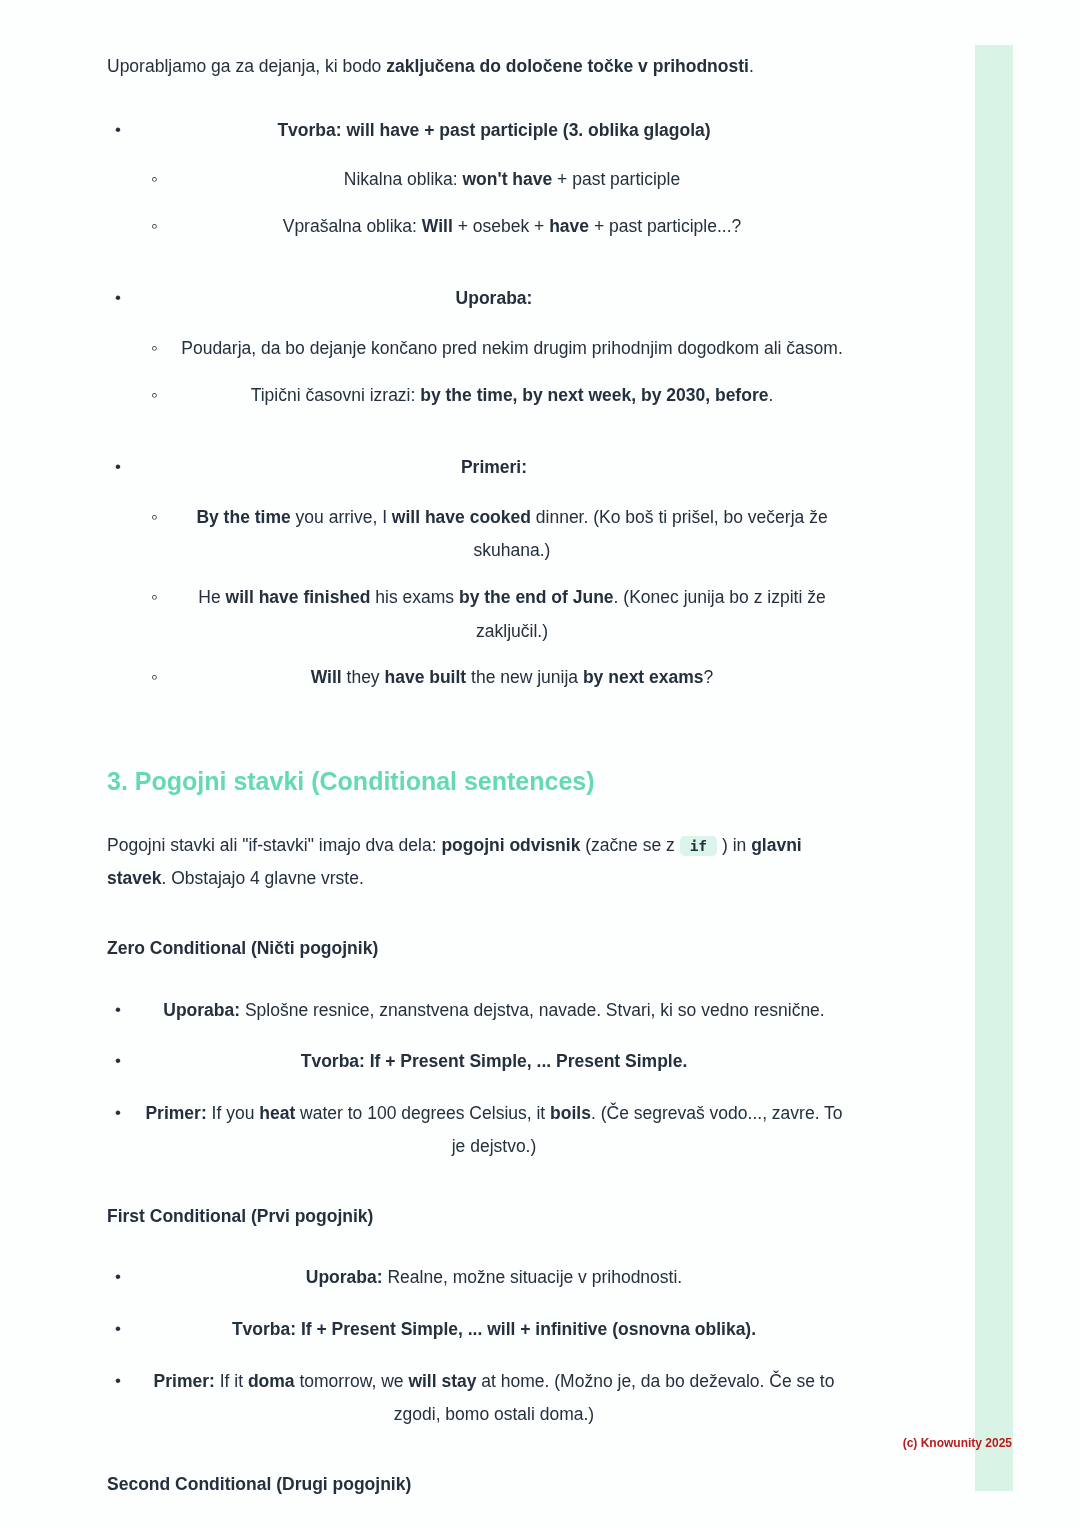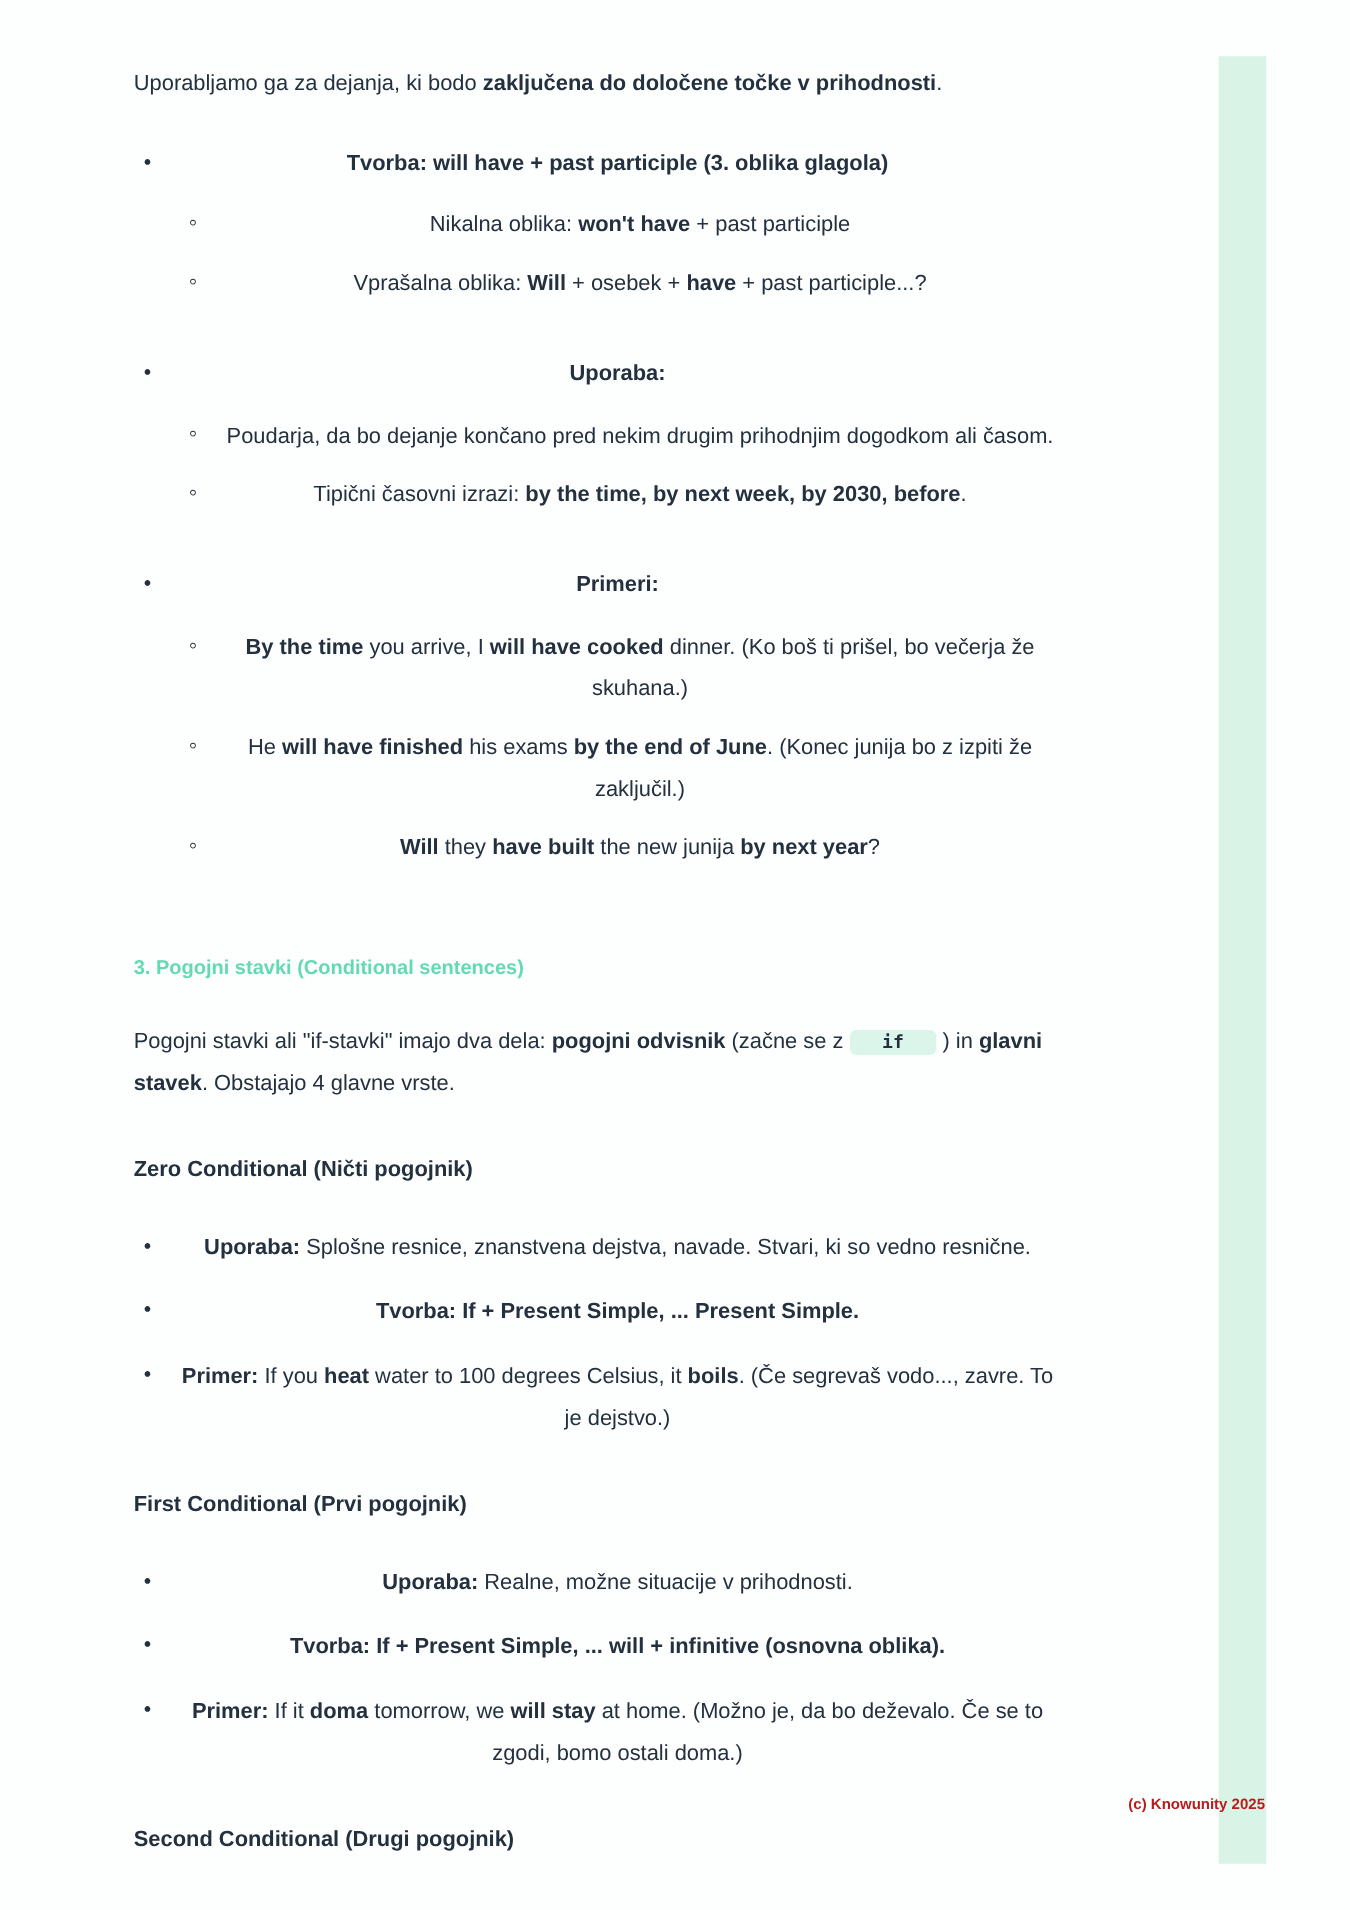--- a/index.html
+++ b/index.html
@@ -21,21 +21,21 @@
     position: absolute;
     left: 107px; top: 50px;
     width: 742px;
     font-size: 17.5px;
     line-height: 1.92;
   }
   .para { margin: 0 0 30px 0; }
   .para.justify { text-align: justify; }
   .section-heading {
     color: #64d9b4;
-    font-size: 16px;
+    font-size: 25px;
     font-weight: 600;
     margin: 48px 0 30px 0;
     line-height: 1.4;
   }
   .subheading { font-weight: 700; margin: 36px 0 28px 0; }
   ul.bullets { list-style: none; margin: 0 0 34px 0; padding: 0 0 0 8px; }
   ul.bullets > li {
     display: grid;
     grid-template-columns: 24px 1fr;
     margin-bottom: 18px;
@@ -52,21 +52,21 @@
     margin-bottom: 13px;
   }
   .marker { display: inline-block; }
   .marker.dot { font-size: 17px; }
   .marker.circle { font-size: 19px; line-height: 1.7; }
   .li-body { display: inline; text-align: center; }
   strong { font-weight: 700; }
   code.code-chip {
     background: #dcf5ea;
     border-radius: 5px;
-    padding: 2px 26px;
+    padding: 2px 10px;
     font-family: "DejaVu Sans Mono", monospace;
     font-size: 14.5px;
     font-weight: 700;
     color: #24303e;
     white-space: nowrap;
   }
   .footer-note {
     position: absolute;
     top: 1436px;
     right: 68px;
@@ -119,21 +119,21 @@
           <li>
             <span class="marker circle">◦</span>
             <span class="li-body"><strong>By the time</strong><span> you arrive, I </span><strong>will have cooked</strong><span> dinner. (Ko boš ti prišel, bo večerja že skuhana.)</span></span>
           </li>
           <li>
             <span class="marker circle">◦</span>
             <span class="li-body"><span>He </span><strong>will have finished</strong><span> his exams </span><strong>by the end of June</strong><span>. (Konec junija bo z izpiti že zaključil.)</span></span>
           </li>
           <li>
             <span class="marker circle">◦</span>
-            <span class="li-body"><strong>Will</strong><span> they </span><strong>have built</strong><span> the new junija </span><strong>by next year</strong><span>?</span></span>
+            <span class="li-body"><strong>Will</strong><span> they </span><strong>have built</strong><span> the new junija </span><strong>by next exams</strong><span>?</span></span>
           </li>
         </ul>
       </li>
     </ul>
     <h2 class="section-heading"><span>3. Pogojni stavki (Conditional sentences)</span></h2>
     <p class="para"><span>Pogojni stavki ali "if-stavki" imajo dva dela: </span><strong>pogojni odvisnik</strong><span> (začne se z </span><code class="code-chip">if</code><span> ) in </span><strong>glavni stavek</strong><span>. Obstajajo 4 glavne vrste.</span></p>
     <p class="subheading"><span>Zero Conditional (Ničti pogojnik)</span></p>
     <ul class="bullets">
       <li>
         <span class="marker dot">•</span>

